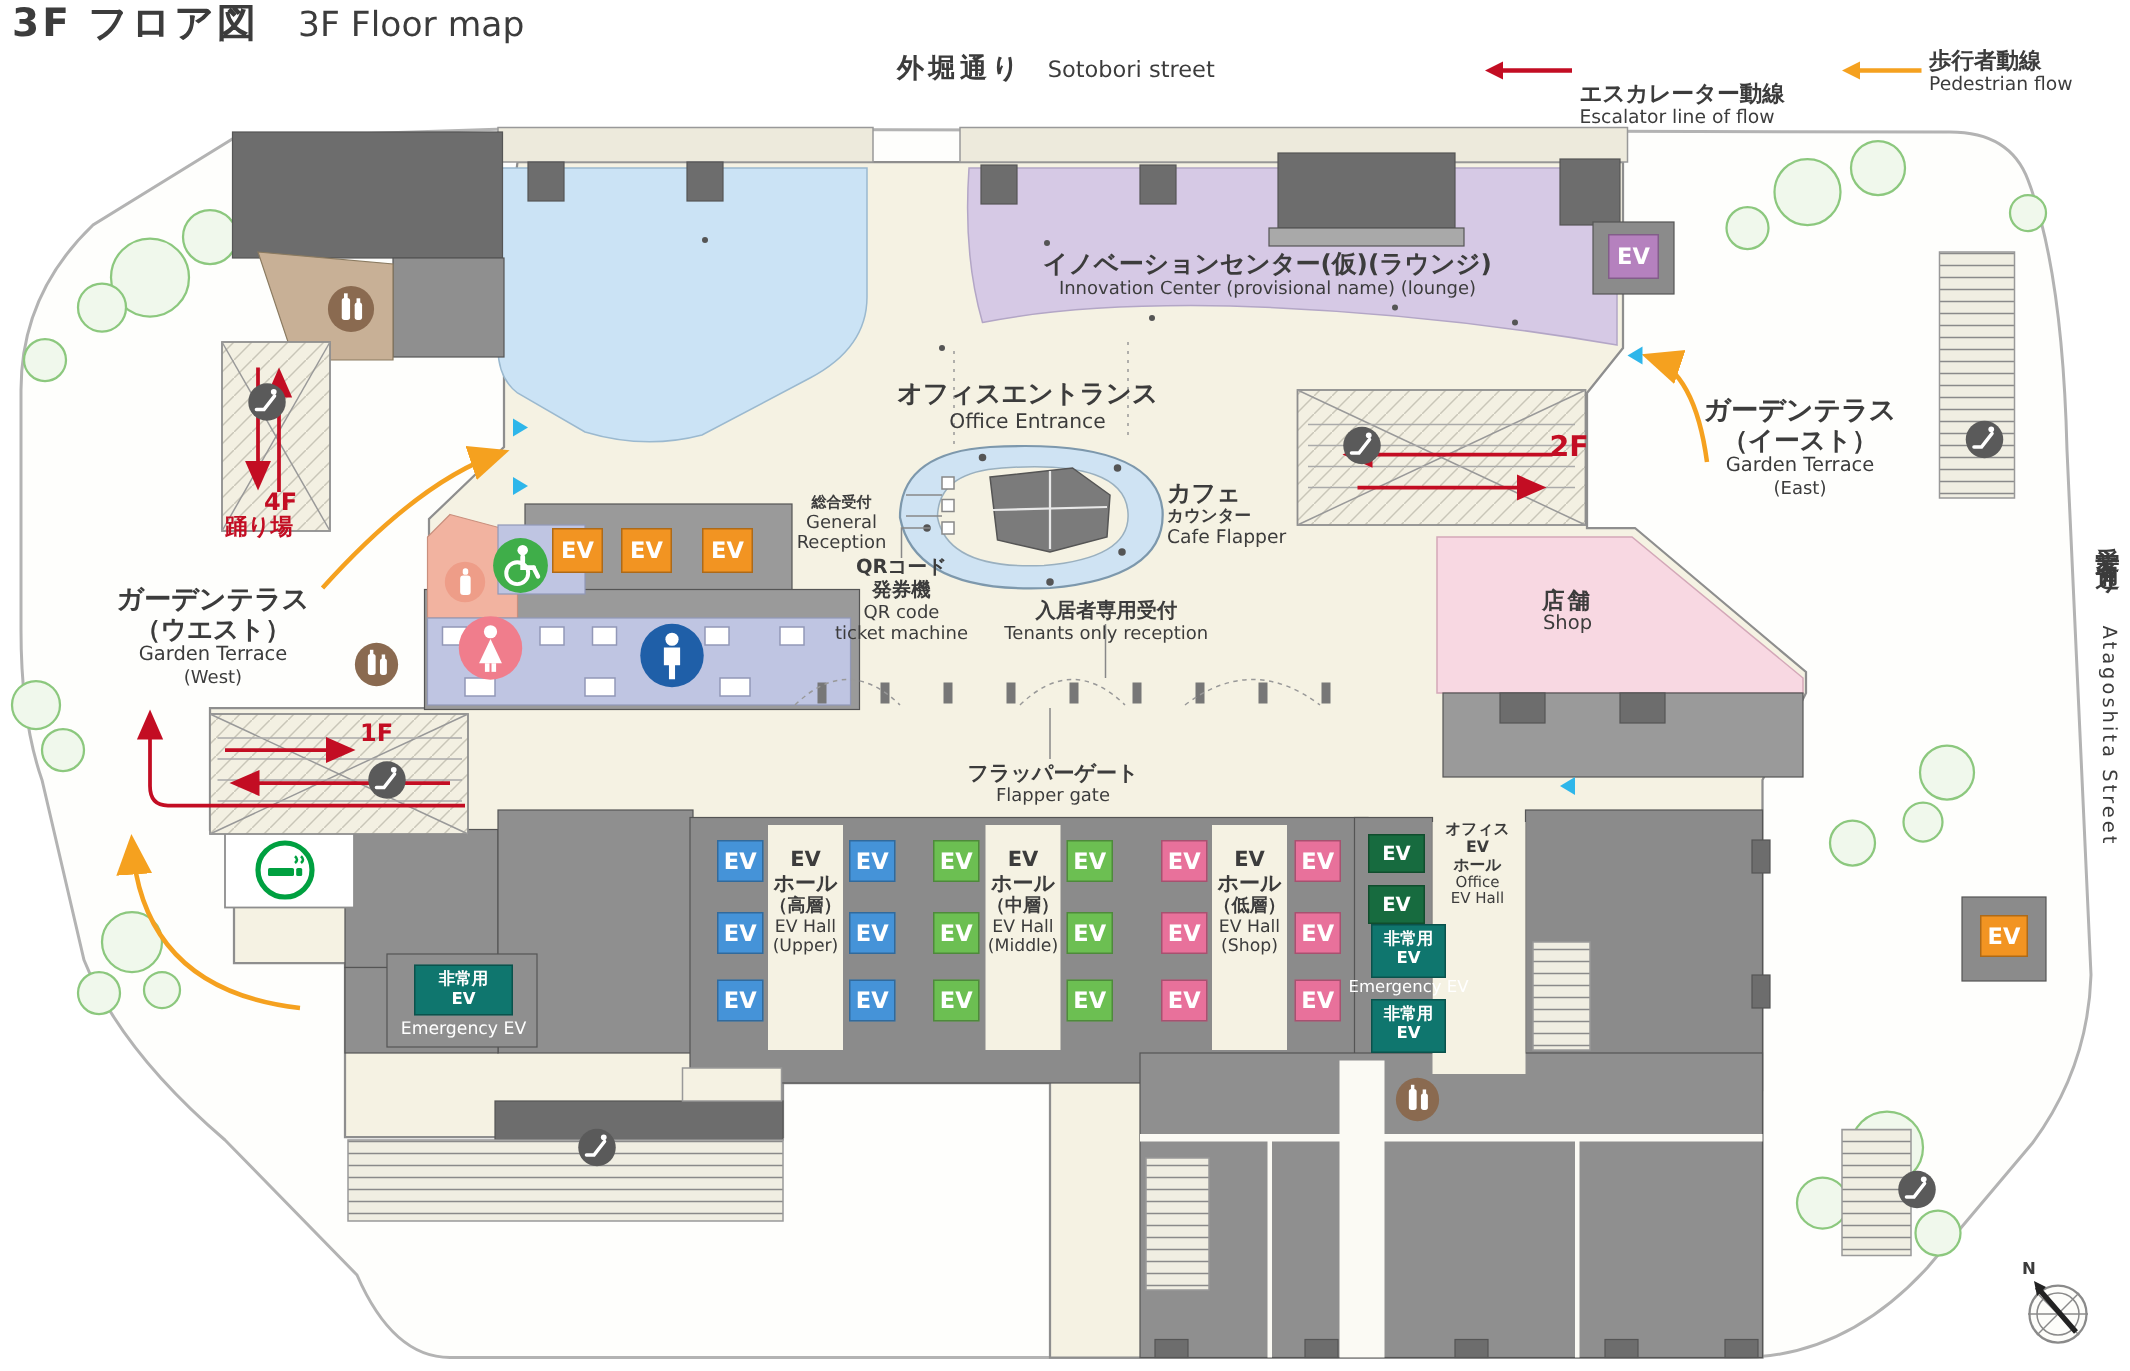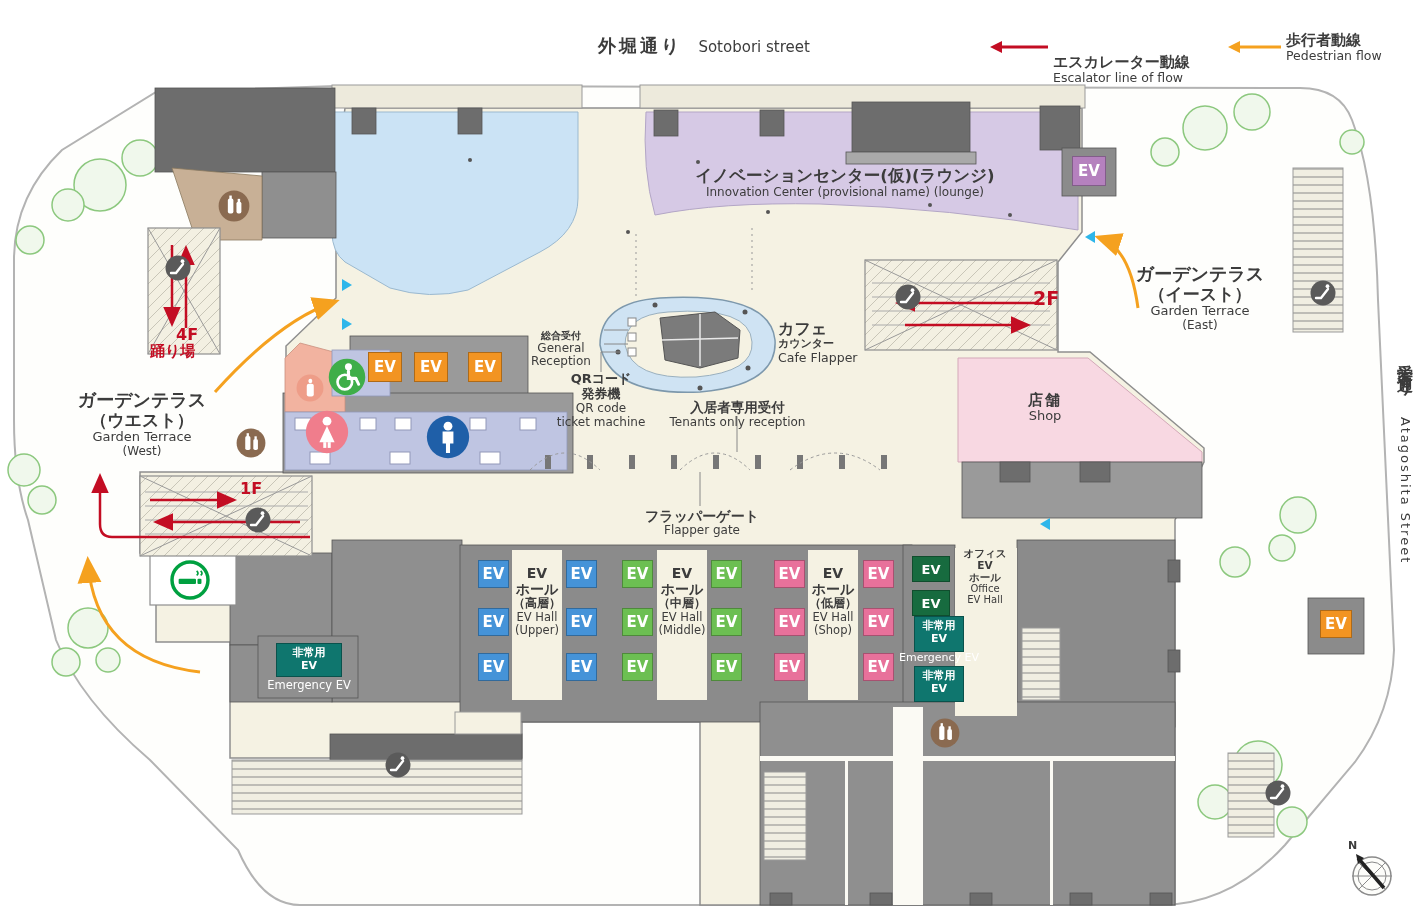--- a/index.html
+++ b/index.html
@@ -254,20 +254,24 @@
     <circle cx="1372" cy="876" r="19" fill="#fdfdfa" stroke="#8a8a8a" stroke-width="1.5"></circle>
     <circle cx="1372" cy="876" r="14" fill="none" stroke="#8a8a8a" stroke-width="1"></circle>
     <line x1="1358" y1="862" x2="1386" y2="890" stroke="#8a8a8a" stroke-width="1"></line>
     <line x1="1386" y1="862" x2="1358" y2="890" stroke="#8a8a8a" stroke-width="1"></line>
     <line x1="1352" y1="876" x2="1392" y2="876" stroke="#8a8a8a" stroke-width="1"></line>
     <line x1="1384" y1="888" x2="1358" y2="858" stroke="#222" stroke-width="3.5"></line>
     <polygon points="1356,854 1364,858 1358,864" fill="#222"></polygon>
   </g>
 </svg>
 
+<div class="lbl" style="left:8px;top:2px;display:flex;gap:26px;align-items:baseline;">
+  <span class="jp" style="font-size:26px;letter-spacing:2px;">3F フロア図</span>
+  <span style="font-size:23px;">3F Floor map</span>
+</div>
 
 <div class="lbl" style="left:598px;top:36px;display:flex;gap:16px;align-items:baseline;">
   <span class="jp" style="font-size:18px;letter-spacing:3px;">外堀通り</span>
   <span style="font-size:15px;">Sotobori street</span>
 </div>
 
 <div>
   <svg class="icon" style="left:990px;top:40px;" width="60" height="14">
     <line x1="58" y1="7" x2="12" y2="7" stroke="#c30d23" stroke-width="3"></line>
     <polygon points="12,1 0,7 12,13" fill="#c30d23"></polygon>
@@ -293,20 +297,24 @@
   <span class="jp">愛宕下通り</span>
   <span style="font-size:13px;margin-top:18px;letter-spacing:2px;">Atagoshita Street</span>
 </div>
 
 
 <div class="lbl" style="left:690px;top:167px;width:310px;">
   <div class="jp" style="font-size:16.5px;">イノベーションセンター(仮)(ラウンジ)</div>
   <div style="font-size:12px;">Innovation Center (provisional name) (lounge)</div>
 </div>
 
+<div class="lbl" style="left:585px;top:254px;width:200px;">
+  <div class="jp" style="font-size:17px;">オフィスエントランス</div>
+  <div style="font-size:13.5px;">Office Entrance</div>
+</div>
 
 <div class="lbl" style="left:518px;top:318px;width:86px;">
   <div class="jp" style="font-size:10px;margin-top:12px;">総合受付</div>
   <div style="font-size:12px;">General</div>
   <div style="font-size:12px;">Reception</div>
 </div>
 
 <div class="lbl" style="left:778px;top:320px;text-align:left;">
   <div class="jp" style="font-size:16px;">カフェ</div>
   <div class="jp" style="font-size:11px;">カウンター</div>

